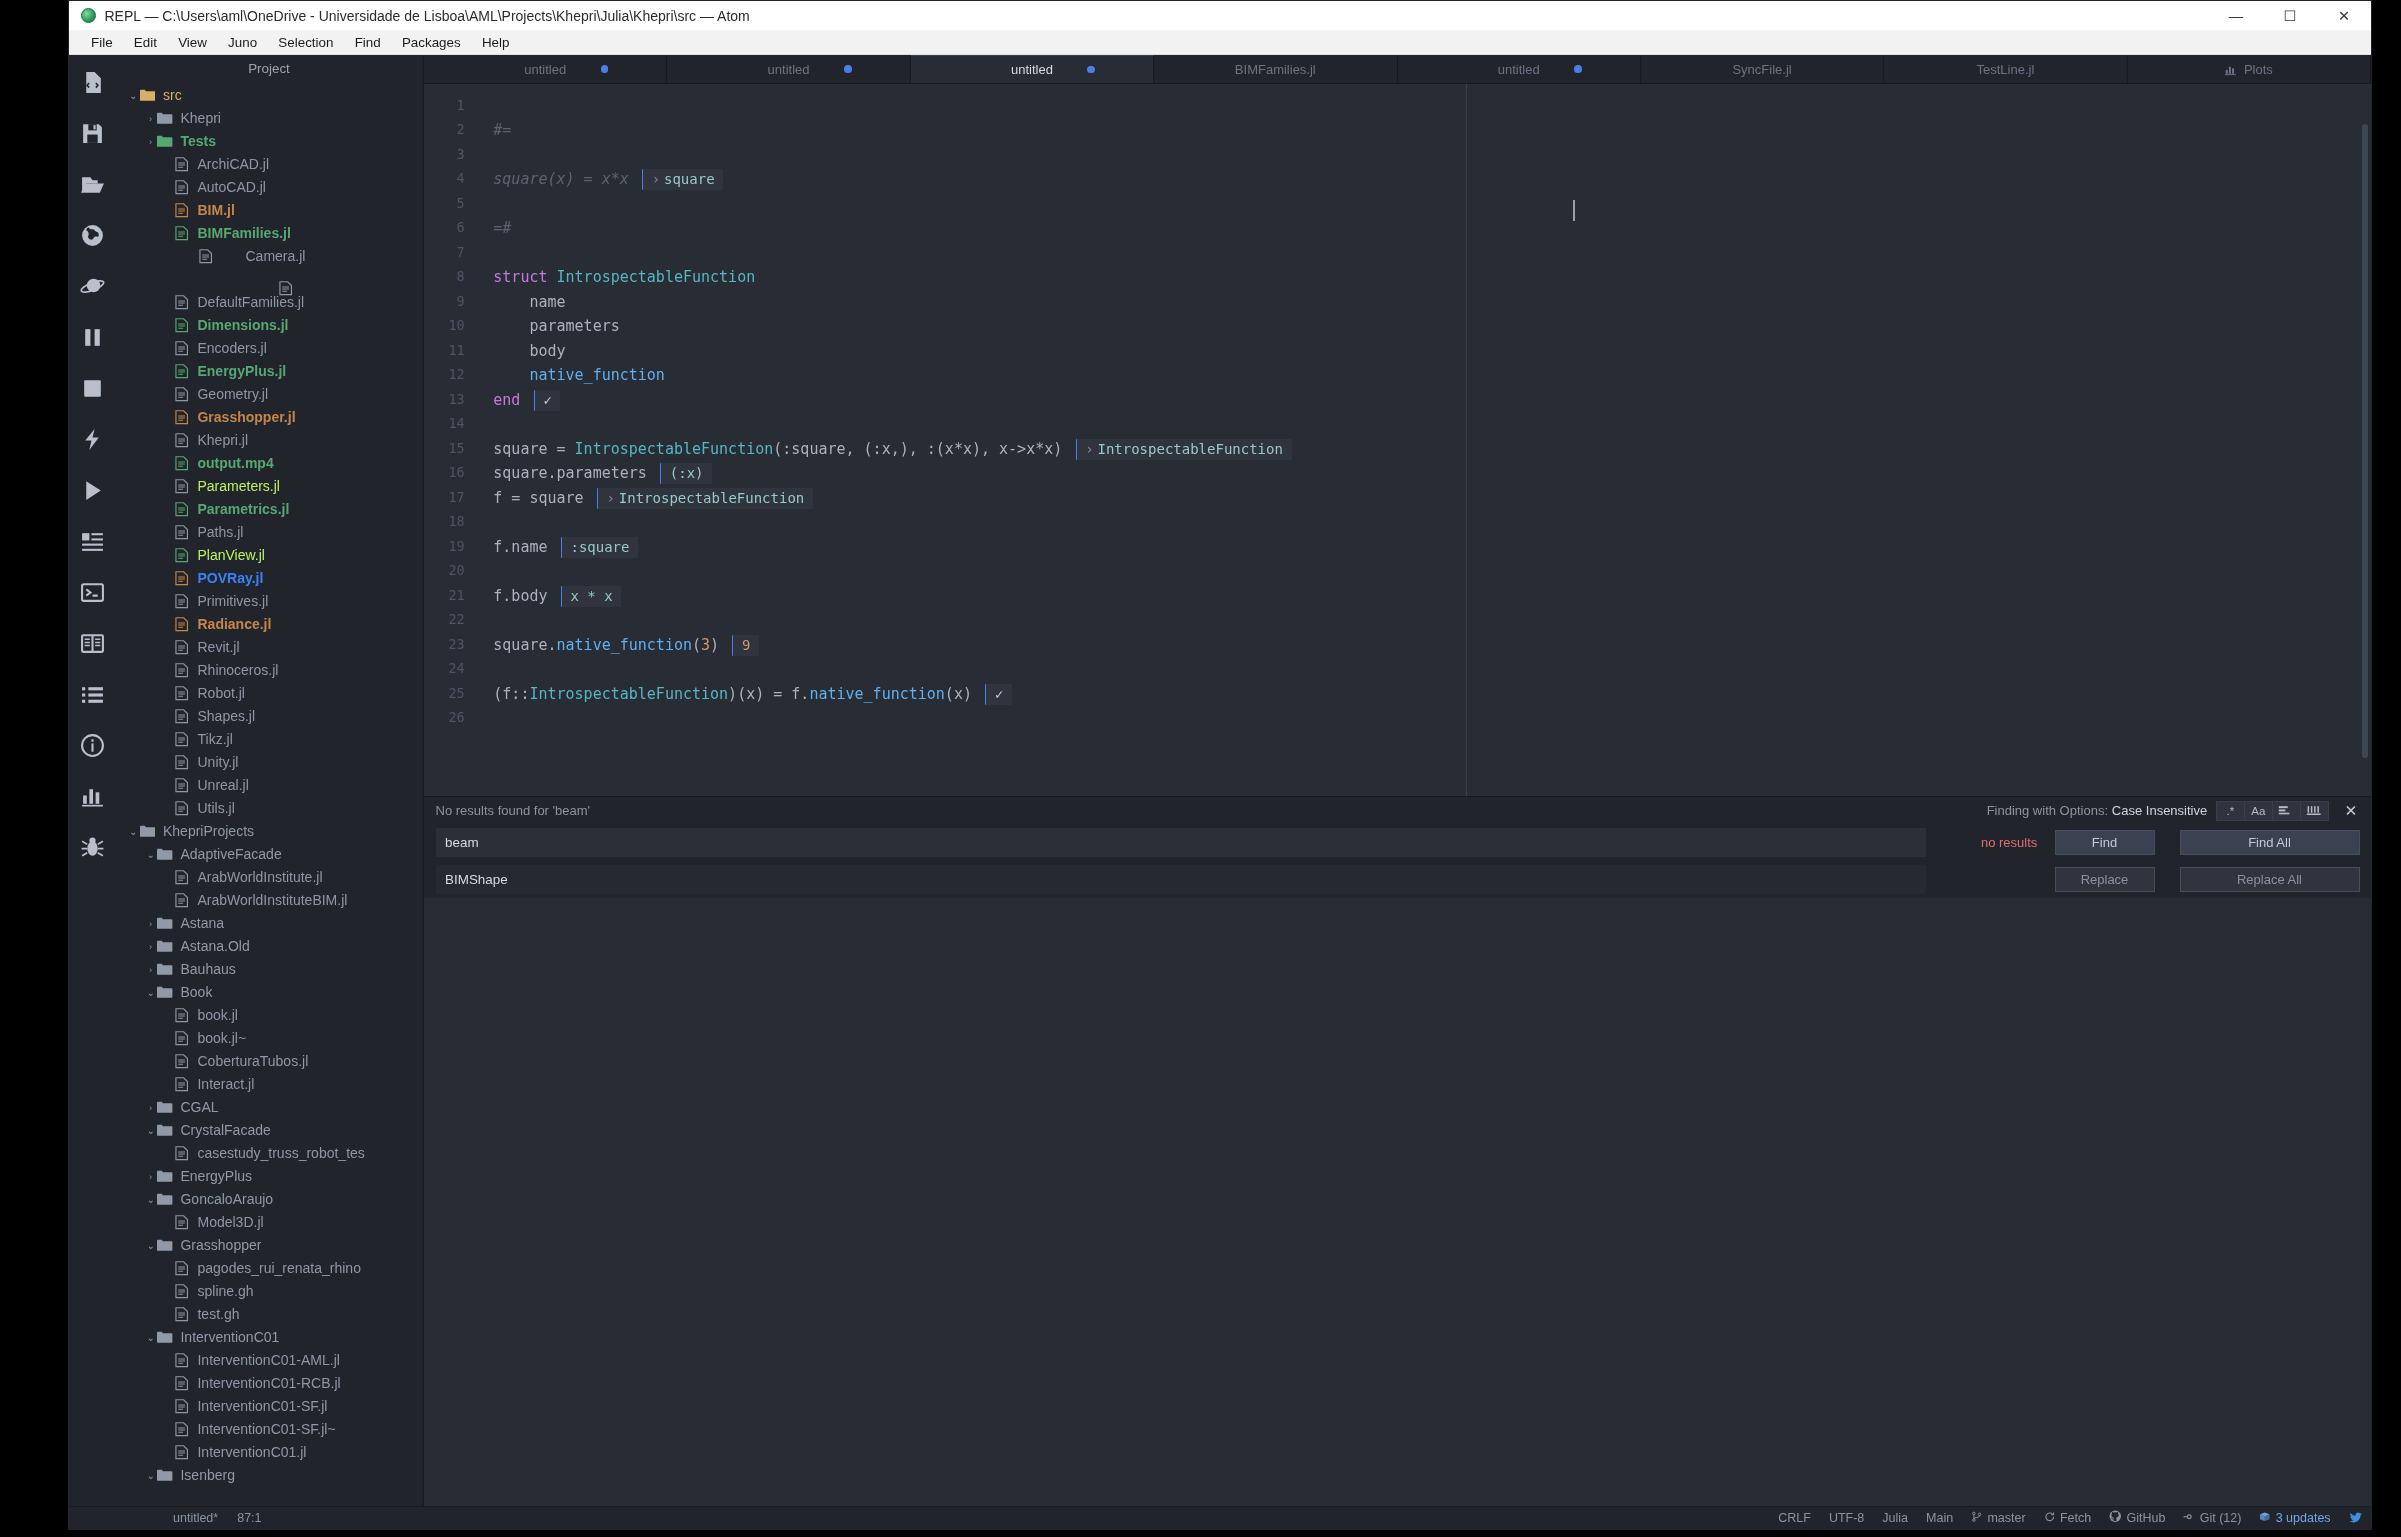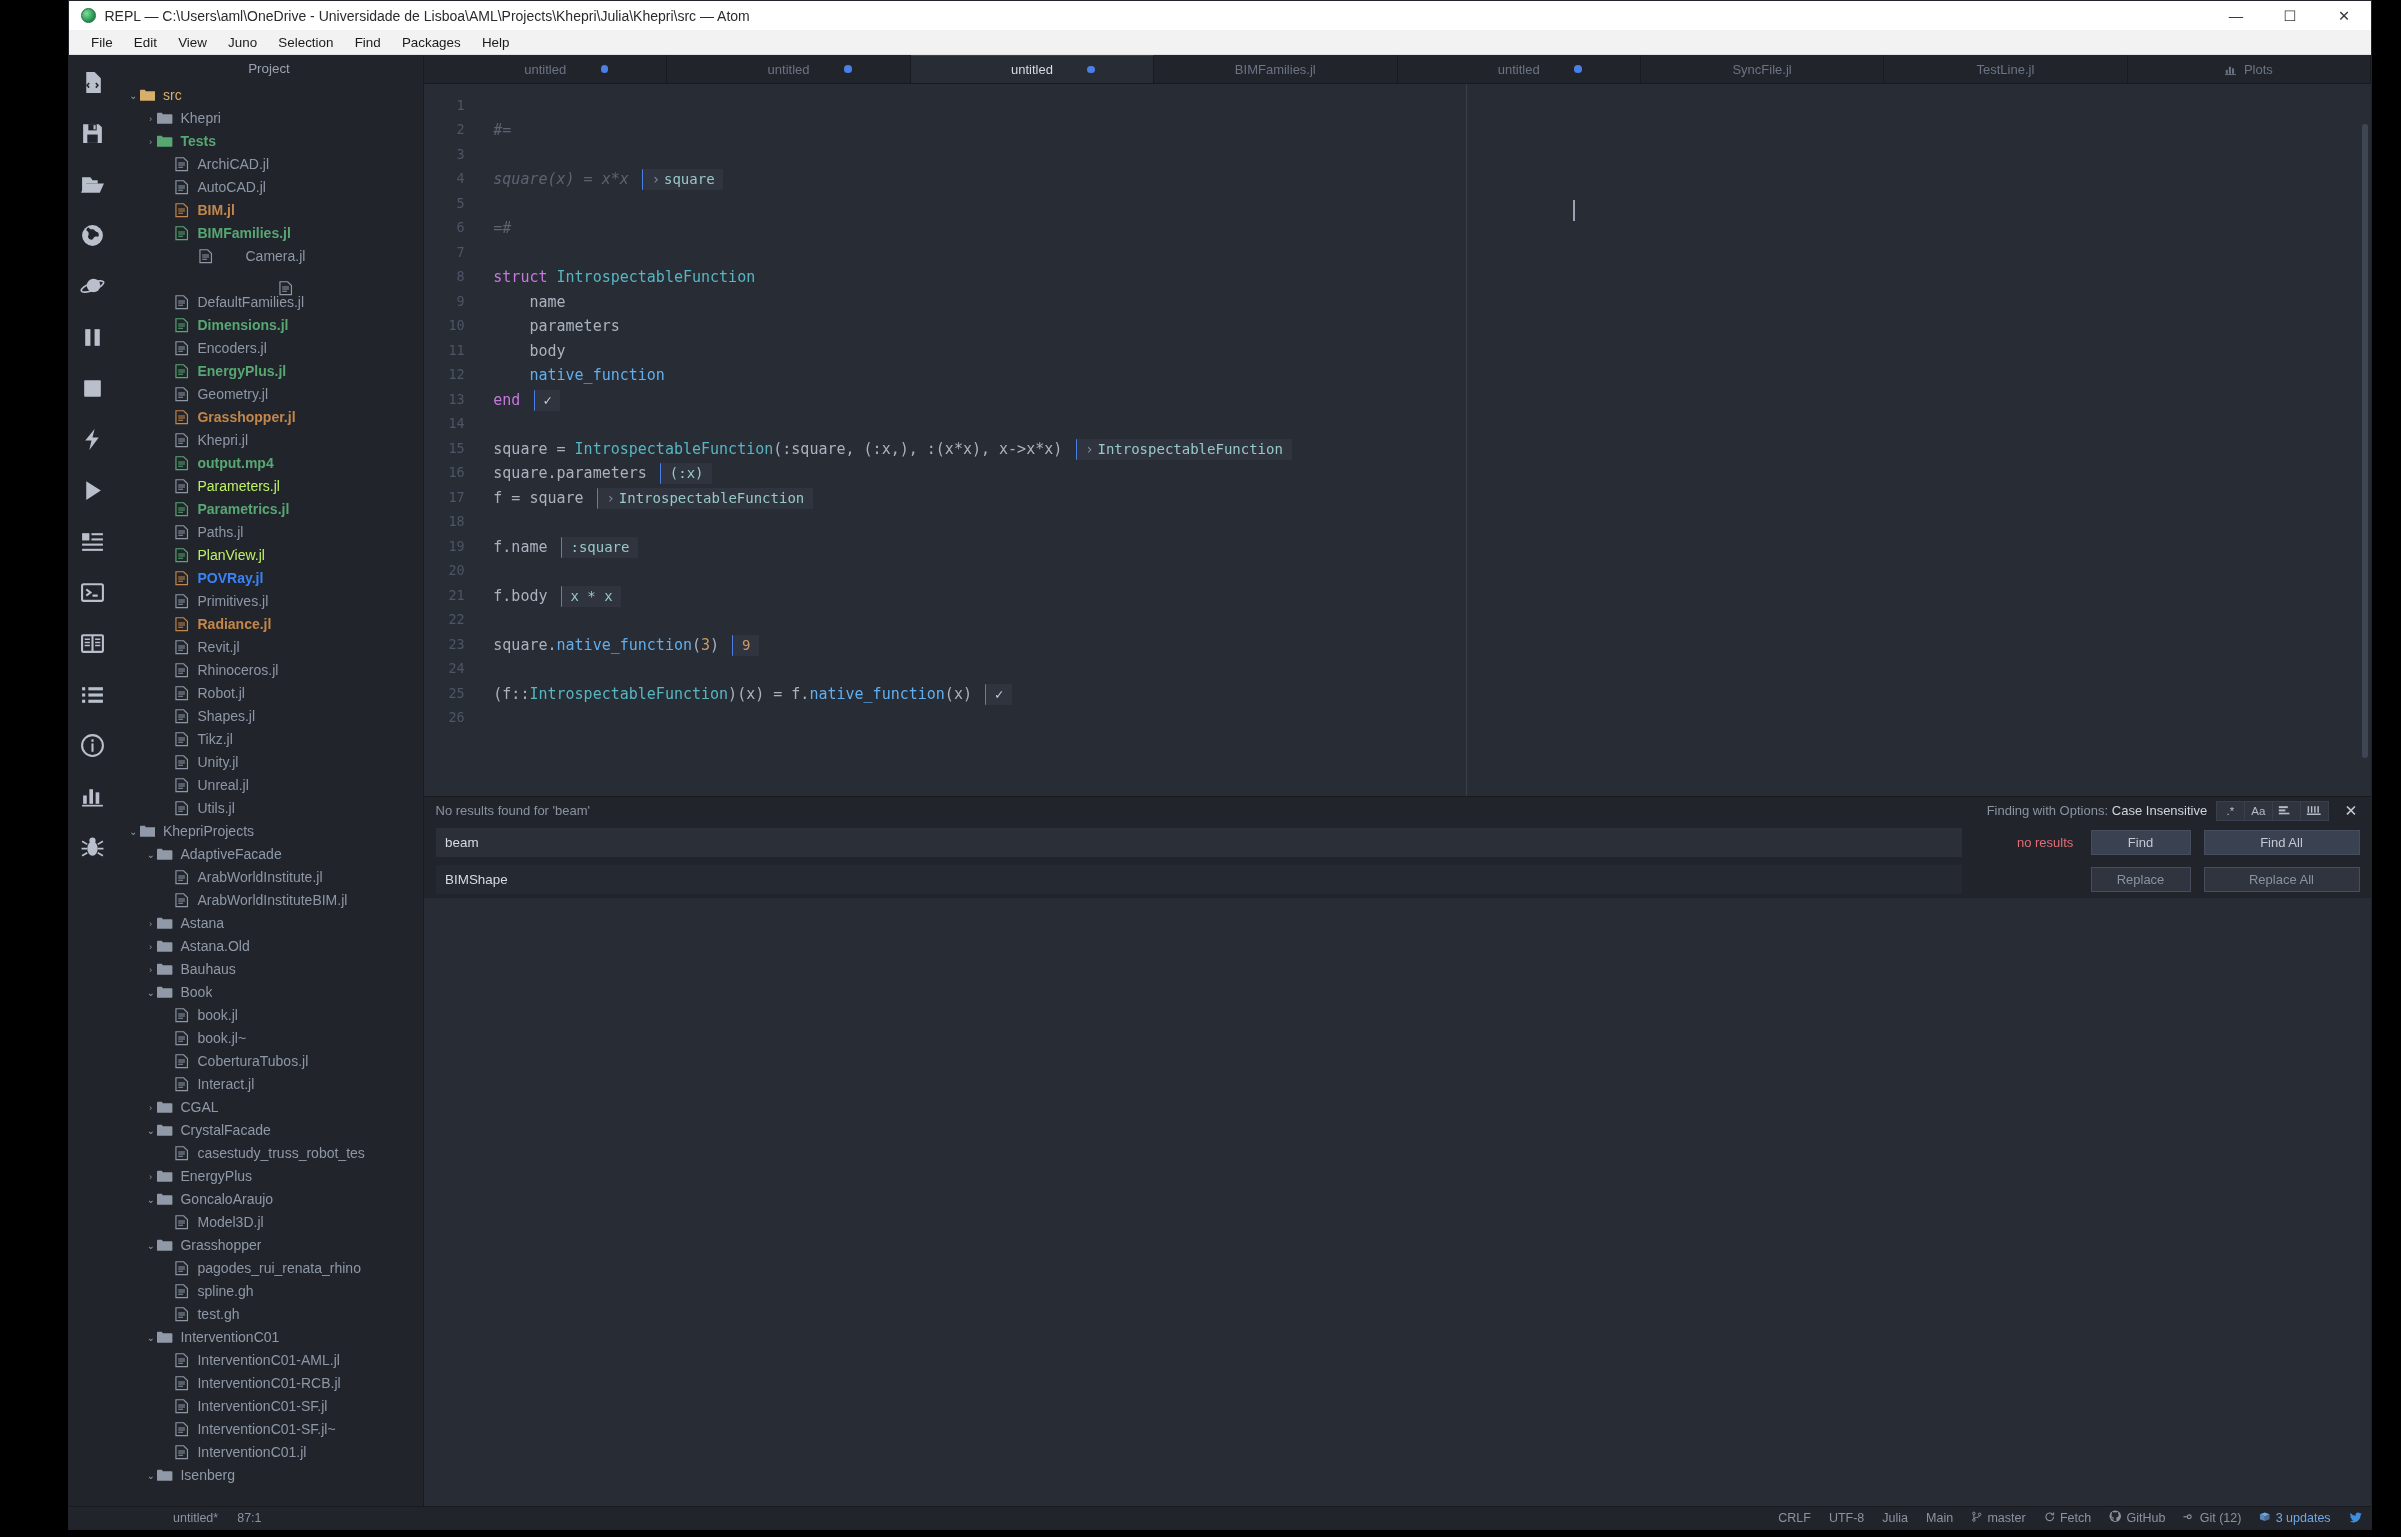--- a/index.html
+++ b/index.html
@@ -112,21 +112,21 @@
   .find-row { display: flex; align-items: center; height: 37px; padding: 0 11.5px 0 0; }
   .find-input { flex: 1 1 auto; height: 29px; background: #2b3038; border: none;
     margin-left: 11.5px; color: #d7dae0; font-size: 13.4px; padding: 0 9.6px;
     font-family: "Liberation Sans", sans-serif; outline: none; }
   .find-input.replace { background: #252a32; }
   .noresults { color: #e06c75; font-size: 13px; width: 125px; text-align: right;
     padding-right: 13.4px; }
   .fbtn { height: 25px; background: #3a4150; color: #c3c9d4; font-size: 13px;
     border: 1px solid #454d5e; display: flex; align-items: center; justify-content: center; }
   .fbtn.w1 { width: 100px; margin-left: 3.8px; }
-  .fbtn.w2 { width: 156px; margin-left: 13px; }
+  .fbtn.w2 { width: 180px; margin-left: 25px; }
   .fbtn.dim { background: #2f343e; color: #8b93a1; }
   
   .repl { flex: 1 1 auto; background: #282c34; display: flex; flex-direction: column;
     min-height: 0; border-top: 1px solid #181a1f; }
   .repl-head { height: 25px; display: flex; align-items: center; justify-content: center;
     font-size: 12.5px; color: #9099a8; gap: 4.8px; flex: 0 0 25px; }
   .repl-head svg { fill: #9099a8; }
   .repl-body { flex: 1 1 auto; padding: 13.4px 0 0 5.8px; font-family: "DejaVu Sans Mono", monospace;
     font-size: 16.3px; }
   .jprompt { color: #3ec46d; }

